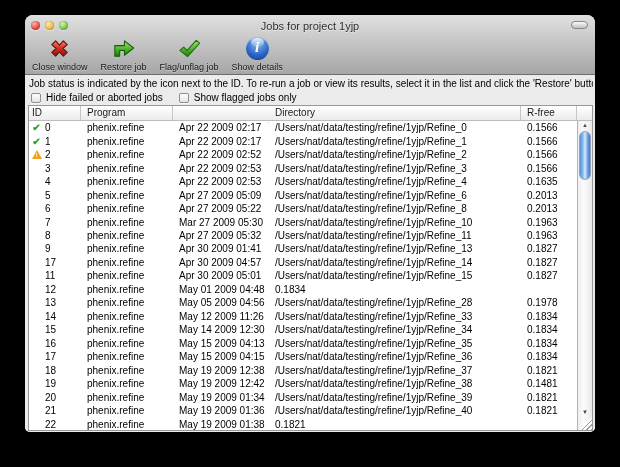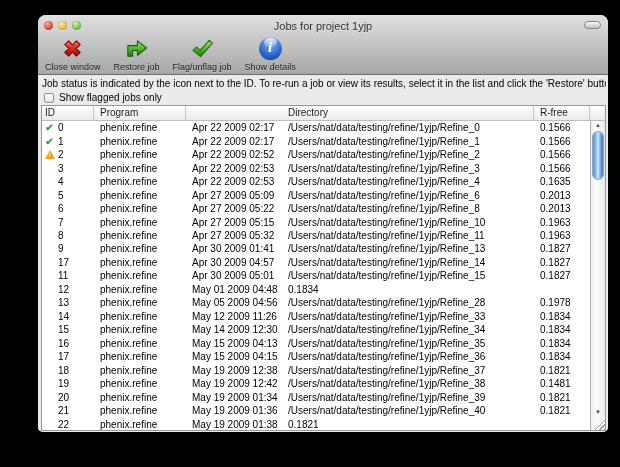--- a/index.html
+++ b/index.html
@@ -1,21 +1,21 @@
 <!DOCTYPE html>
 <html><head>
 <meta charset="utf-8">
 <style>
   html,body{margin:0;padding:0;}
   body{
     width:620px;height:467px;background:#000;overflow:hidden;position:relative;
     font-family:"Liberation Sans",sans-serif;-webkit-font-smoothing:antialiased;
   }
   .window{
-    position:absolute;left:38px;top:15px;width:570px;height:417px;
+    position:absolute;left:25px;top:15px;width:570px;height:417px;
     border-radius:8px 8px 5px 5px;background:#ebebeb;overflow:hidden;
     box-shadow:0 10px 24px rgba(0,0,0,.6);
   }
   
   .chrome{position:absolute;top:0;left:0;right:0;height:59px;
     background:linear-gradient(#e0e0e0,#a6a6a6);border-bottom:1px solid #6d6d6d;}
   .lights{position:absolute;left:6px;top:6px;display:flex;gap:5px;}
   .light{width:9px;height:9px;border-radius:50%;box-shadow:inset 0 0 1px rgba(0,0,0,.45),0 1px 0 rgba(255,255,255,.45);}
   .light.red{background:radial-gradient(circle at 35% 28%,#ffb3aa,#e0463c 62%,#9e1f16);}
   .light.yellow{background:radial-gradient(circle at 35% 28%,#ffeab0,#eeb73f 62%,#b1770f);}
@@ -147,20 +147,24 @@
       </div>
     </div>
   </div>
 
   <div class="panel">
     <div class="info">Job status is indicated by the icon next to the ID. To re-run a job or view its results, select it in the list and click the 'Restore' button.</div>
 
     <div class="filters">
       <label class="cb">
         <span class="cbbox"></span>
+        <span>Hide failed or aborted jobs</span>
+      </label>
+      <label class="cb">
+        <span class="cbbox"></span>
         <span>Show flagged jobs only</span>
       </label>
     </div>
 
     <div class="tablewrap">
       <div class="thead">
         <div class="hcell h-id">ID</div>
         <div class="hcell h-prog">Program</div>
         <div class="hcell h-date">Date</div>
         <div class="hcell h-dir">Directory</div>
@@ -241,21 +245,21 @@
               <div class="tcell c-date">Apr 27 2009 05:22</div>
               <div class="tcell c-dir">/Users/nat/data/testing/refine/1yjp/Refine_8</div>
               <div class="tcell c-rfree">0.2013</div>
             </div>
             <div class="trow">
               <div class="tcell c-id">
                 <span class="st"></span>
                 <span>7</span>
               </div>
               <div class="tcell c-prog">phenix.refine</div>
-              <div class="tcell c-date">Apr 27 2009 05:15</div>
+              <div class="tcell c-date">Mar 27 2009 05:30</div>
               <div class="tcell c-dir">/Users/nat/data/testing/refine/1yjp/Refine_10</div>
               <div class="tcell c-rfree">0.1963</div>
             </div>
             <div class="trow">
               <div class="tcell c-id">
                 <span class="st"></span>
                 <span>8</span>
               </div>
               <div class="tcell c-prog">phenix.refine</div>
               <div class="tcell c-date">Apr 27 2009 05:32</div>

